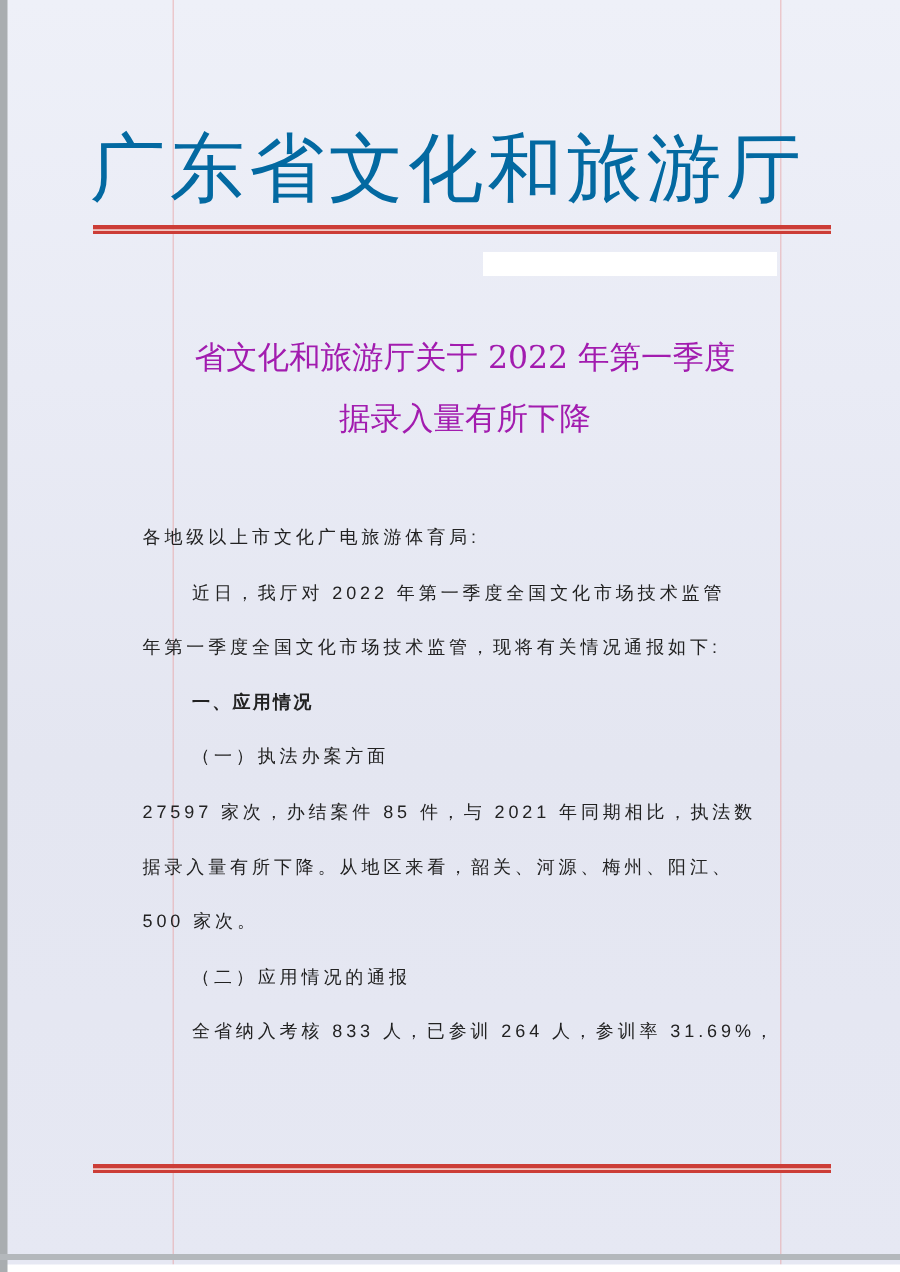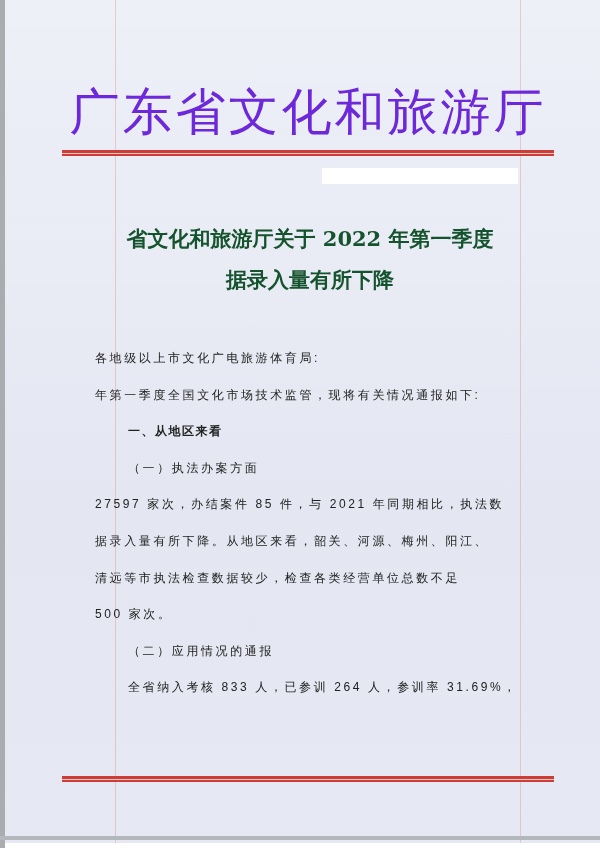--- a/index.html
+++ b/index.html
@@ -21,41 +21,41 @@
   .page-edge-bottom {
     position: absolute; left: 0; top: 836px; width: 600px; height: 4px;
     background: #b4b8bc;
   }
   .fold-line {
     position: absolute; top: 0; width: 1px; height: 843px;
     background: rgba(230, 150, 150, 0.45);
   }
   .masthead {
     position: absolute; left: 60px; top: 82px; width: 496px;
-    text-align: center;
-    color: #6d28d9;
+    text-align: left;
+    color: #0369a1;
     font-family: "DejaVu Serif", "Liberation Serif", serif;
     font-size: 50px; letter-spacing: 3px;
     line-height: 60px;
   }
   .rule {
     position: absolute; left: 62px; width: 492px;
   }
   .rule .thick { height: 3px; background: #cc3d37; }
   .rule .gap { height: 1px; background: #f3c7c0; }
   .rule .thin { height: 2px; background: #cc3d37; }
   .redaction {
     position: absolute; left: 322px; top: 168px; width: 196px; height: 16px;
     background: #ffffff;
   }
   .doc-title {
     position: absolute; left: 60px; top: 218px; width: 500px;
     text-align: center;
-    color: #14532d;
-    font-weight: bold;
+    color: #a21caf;
+    font-weight: normal;
     font-size: 21px; line-height: 41px;
   }
   .body-text {
     position: absolute; left: 95px; top: 346px; width: 450px;
     color: #222;
     font-family: Liberation Sans, sans-serif;
     font-size: 12px; letter-spacing: 2.6px;
   }
   .body-text .line { height: 36.6px; line-height: 24px; white-space: nowrap; }
   .indent { padding-left: 33px; }
@@ -83,26 +83,26 @@
 
 <div class="redaction"></div>
 
 <div class="doc-title">
   <div>省文化和旅游厅关于 2022 年第一季度</div>
   <div>据录入量有所下降</div>
 </div>
 
 <div class="body-text">
   <div class="line">各地级以上市文化广电旅游体育局:</div>
+  <div class="line indent">近日，我厅对 2022 年第一季度全国文化市场技术监管</div>
   <div class="line">年第一季度全国文化市场技术监管，现将有关情况通报如下:</div>
-  <div class="line indent heading1">一、从地区来看</div>
+  <div class="line indent heading1">一、应用情况</div>
   <div class="line indent">（一）执法办案方面</div>
   <div class="line">27597 家次，办结案件 85 件，与 2021 年同期相比，执法数</div>
   <div class="line">据录入量有所下降。从地区来看，韶关、河源、梅州、阳江、</div>
-  <div class="line">清远等市执法检查数据较少，检查各类经营单位总数不足</div>
   <div class="line">500 家次。</div>
   <div class="line indent">（二）应用情况的通报</div>
   <div class="line indent">全省纳入考核 833 人，已参训 264 人，参训率 31.69%，</div>
 </div>
 
 <div class="rule bottom-rule">
   <div class="thick"></div>
     <div class="gap"></div>
     <div class="thin"></div>
 </div>

